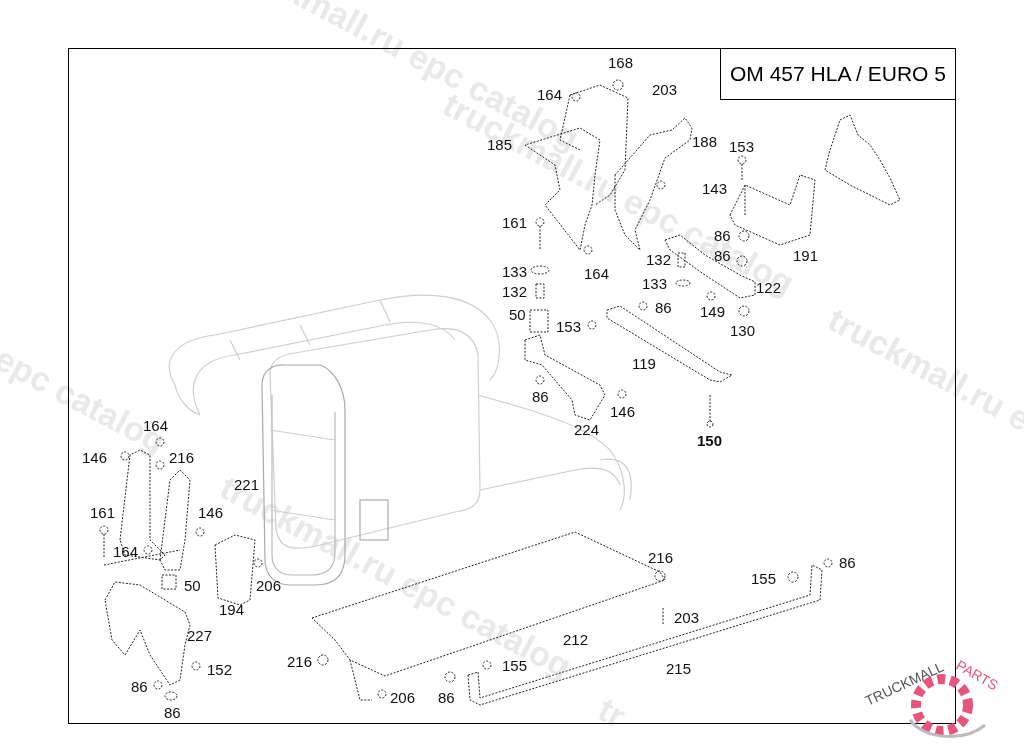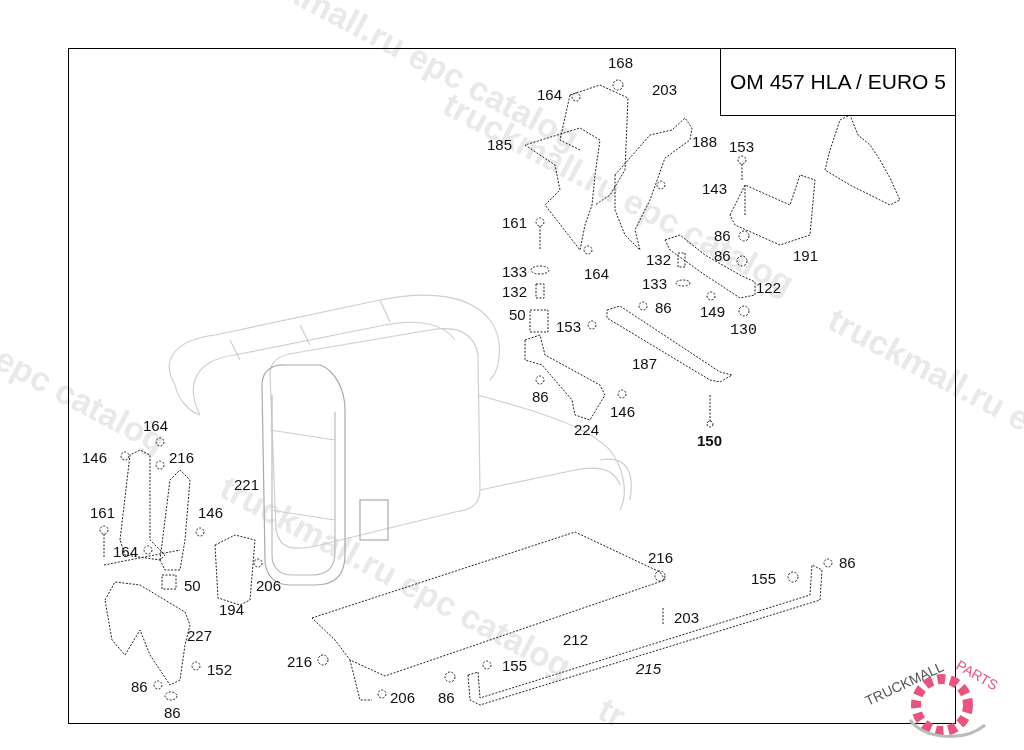--- a/index.html
+++ b/index.html
@@ -1,19 +1,19 @@
 <!DOCTYPE html>
 <html><head>
 <meta charset="utf-8">
 <style>
   html,body{margin:0;padding:0;background:#fff;}
   body{width:1024px;height:750px;position:relative;overflow:hidden;font-family:"Liberation Sans",sans-serif;}
   #stage{position:absolute;left:0;top:0;width:1024px;height:750px;}
   .frame{position:absolute;left:68px;top:48px;width:888px;height:676px;border:1.5px solid #000;box-sizing:border-box;}
-  .titlebox{position:absolute;left:720px;top:48px;width:236px;height:68px;border:1.3px solid #000;box-sizing:border-box;display:flex;align-items:center;justify-content:center;font-size:21px;color:#000;background:#fff;}
+  .titlebox{position:absolute;left:720px;top:48px;width:236px;height:52px;border:1.3px solid #000;box-sizing:border-box;display:flex;align-items:center;justify-content:center;font-size:21px;color:#000;background:#fff;}
   .callout{position:absolute;font-size:15px;color:#111;line-height:1;white-space:nowrap;}
   .wm{position:absolute;font-size:34px;font-weight:bold;color:#e9e9e9;white-space:nowrap;transform-origin:left top;pointer-events:none;}
   svg{position:absolute;left:0;top:0;}
   .logo-text{font-family:"Liberation Sans",sans-serif;}
 </style>
 </head>
 <body>
 
 <div id="stage">
 
@@ -144,24 +144,24 @@
   <span class="callout" style="left:714px;top:228px;">86</span>
   <span class="callout" style="left:714px;top:248px;">86</span>
   <span class="callout" style="left:793px;top:248px;">191</span>
   <span class="callout" style="left:646px;top:252px;">132</span>
   <span class="callout" style="left:502px;top:264px;">133</span>
   <span class="callout" style="left:502px;top:284px;">132</span>
   <span class="callout" style="left:642px;top:276px;">133</span>
   <span class="callout" style="left:655px;top:300px;">86</span>
   <span class="callout" style="left:756px;top:280px;">122</span>
   <span class="callout" style="left:700px;top:304px;">149</span>
-  <span class="callout" style="left:730px;top:323px;font-family:Liberation Mono, monospace;">130</span>
+  <span class="callout" style="left:730px;top:323px;">130</span>
   <span class="callout" style="left:509px;top:307px;">50</span>
   <span class="callout" style="left:556px;top:319px;">153</span>
-  <span class="callout" style="left:632px;top:356px;">187</span>
+  <span class="callout" style="left:632px;top:356px;">119</span>
   <span class="callout" style="left:532px;top:389px;">86</span>
   <span class="callout" style="left:610px;top:404px;">146</span>
   <span class="callout" style="left:574px;top:422px;">224</span>
   <span class="callout" style="left:697px;top:433px;font-weight:bold;">150</span>
   <span class="callout" style="left:143px;top:418px;">164</span>
   <span class="callout" style="left:82px;top:450px;">146</span>
   <span class="callout" style="left:169px;top:450px;">216</span>
   <span class="callout" style="left:198px;top:477px;margin-left:36px;">221</span>
   <span class="callout" style="left:90px;top:505px;">161</span>
   <span class="callout" style="left:198px;top:505px;">146</span>
@@ -173,16 +173,16 @@
   <span class="callout" style="left:207px;top:662px;">152</span>
   <span class="callout" style="left:131px;top:679px;">86</span>
   <span class="callout" style="left:164px;top:705px;">86</span>
   <span class="callout" style="left:287px;top:654px;">216</span>
   <span class="callout" style="left:390px;top:690px;">206</span>
   <span class="callout" style="left:648px;top:550px;">216</span>
   <span class="callout" style="left:674px;top:610px;">203</span>
   <span class="callout" style="left:563px;top:632px;">212</span>
   <span class="callout" style="left:502px;top:658px;">155</span>
   <span class="callout" style="left:438px;top:690px;">86</span>
-  <span class="callout" style="left:636px;top:661px;font-style:italic;">215</span>
+  <span class="callout" style="left:666px;top:661px;">215</span>
   <span class="callout" style="left:751px;top:571px;">155</span>
   <span class="callout" style="left:839px;top:555px;">86</span>
 </div>
 
 </body></html>

